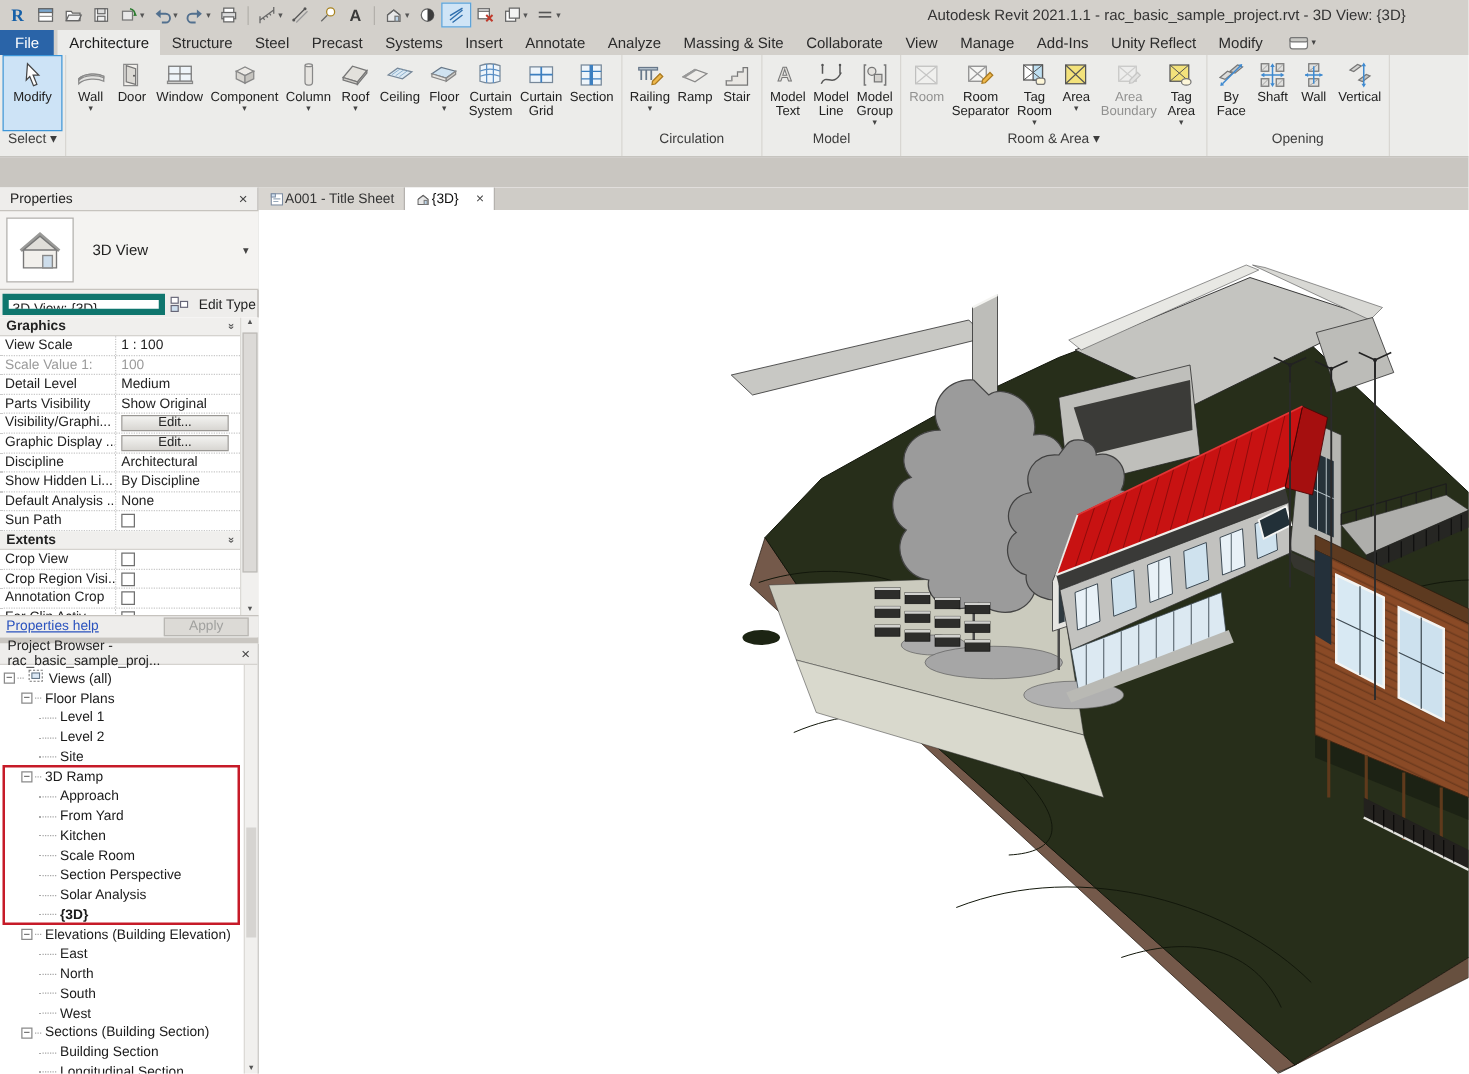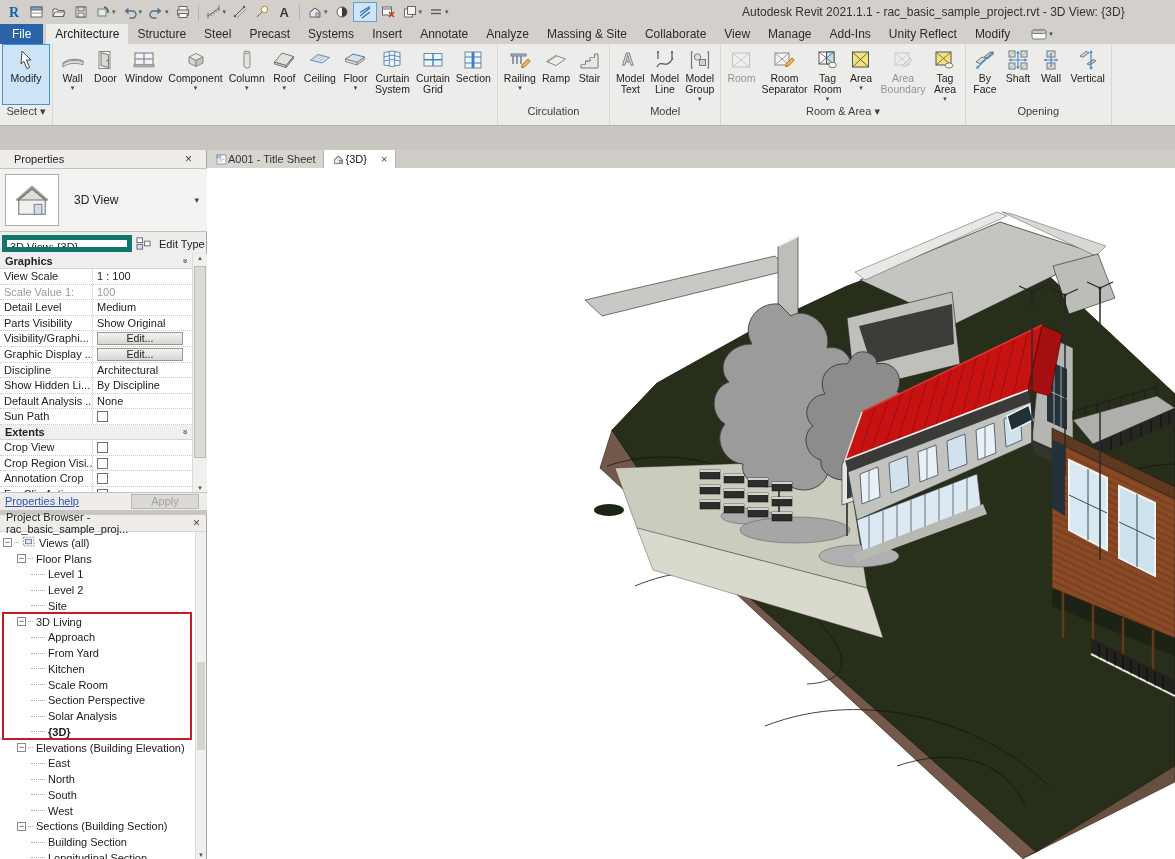--- a/index.html
+++ b/index.html
@@ -29,21 +29,21 @@
   .rbtn{display:flex;flex-direction:column;align-items:center;padding:3px 3px 0;min-width:33px;font-size:10.5px;line-height:11px;color:#222;text-align:center}
   .rbtn svg{width:24px;height:24px;margin-bottom:1px;flex:none}
   .rbtn .cap{white-space:pre-line}
   .rbtn .bcaret{font-size:7px;color:#444;line-height:7px}
   .rbtn.selected{background:#cde3f6;outline:1px solid #3d96d9}
   .rbtn.disabled{opacity:.45;filter:grayscale(.8)}
   .rbtn.modify{min-width:46px}
   .appgap{position:absolute;left:0;top:126px;width:1175px;height:24px;background:#c9c6c1}
   
   .props{position:absolute;left:0;top:150px;width:207px;height:360px;background:#eeedeb;border-right:1px solid #a9a6a1}
-  .pal-header{height:18px;display:flex;justify-content:space-between;align-items:center;padding:0 14px;font-size:11px;color:#222}
+  .pal-header{height:18px;display:flex;justify-content:space-between;align-items:center;padding:0 8px;font-size:11px;color:#222}
   .close-x{font-size:12px;color:#444;line-height:12px}
   .typesel{position:absolute;left:0;top:18px;width:207px;height:64px;background:#f4f3f1;border-top:1px solid #c6c3be;border-bottom:1px solid #c6c3be}
   .typebox{position:absolute;left:5px;top:5px;width:54px;height:52px;background:#fff;border:1px solid #b0aeaa;display:flex;align-items:center;justify-content:center}
   .typename{position:absolute;left:74px;top:24px;font-size:12px;color:#222}
   .tscaret{position:absolute;right:8px;top:26px;font-size:9px;color:#444}
   .typerow{position:absolute;left:0;top:82px;width:207px;height:22px}
   .icombo{position:absolute;left:2px;top:3px;width:130px;height:17px;background:#fff;border:5px solid #0f766e;font-size:11px;line-height:15px;padding:0 14px 4px 3px;white-space:nowrap;overflow:hidden}
   .icombo .caret{position:absolute;right:3px;top:4px;font-size:8px;color:#444}
   .etype{position:absolute;left:136px;top:3px;height:17px;display:flex;align-items:center;gap:8px;font-size:11px}
   .etype svg{width:15px;height:15px}
@@ -687,21 +687,21 @@
       </div>
       <div class="trow">
         <span class="sp" style="width: 31px;"></span>
         <span class="hstub" style="width: 14px;"></span>
         <span>Site</span>
       </div>
       <div class="trow">
         <span class="sp" style="width: 17px;"></span>
         <span class="ebox">−</span>
         <span class="hstub" style="width: 5px;"></span>
-        <span>3D Living</span>
+        <span>3D Ramp</span>
       </div>
       <div class="trow">
         <span class="sp" style="width: 31px;"></span>
         <span class="hstub" style="width: 14px;"></span>
         <span>Approach</span>
       </div>
       <div class="trow">
         <span class="sp" style="width: 31px;"></span>
         <span class="hstub" style="width: 14px;"></span>
         <span>From Yard</span>

